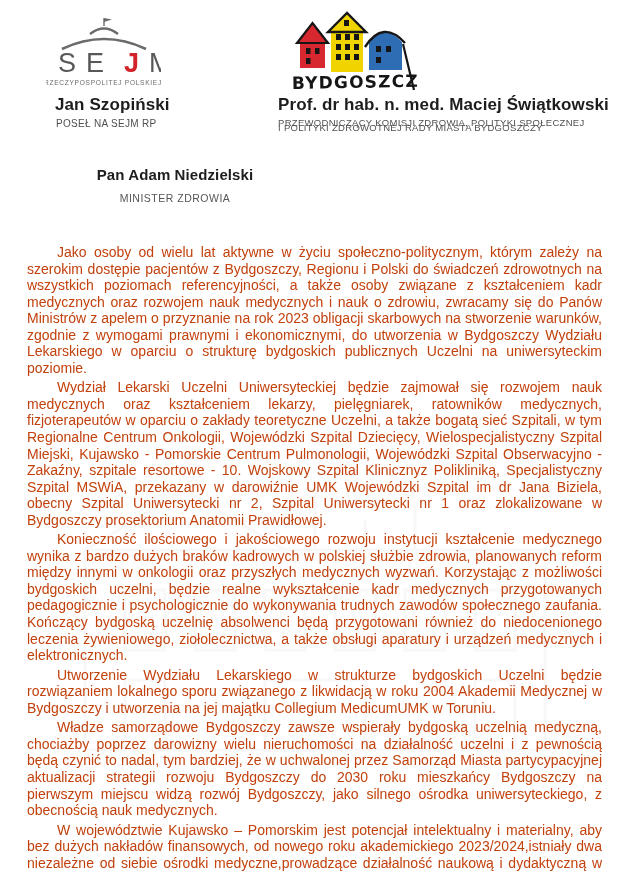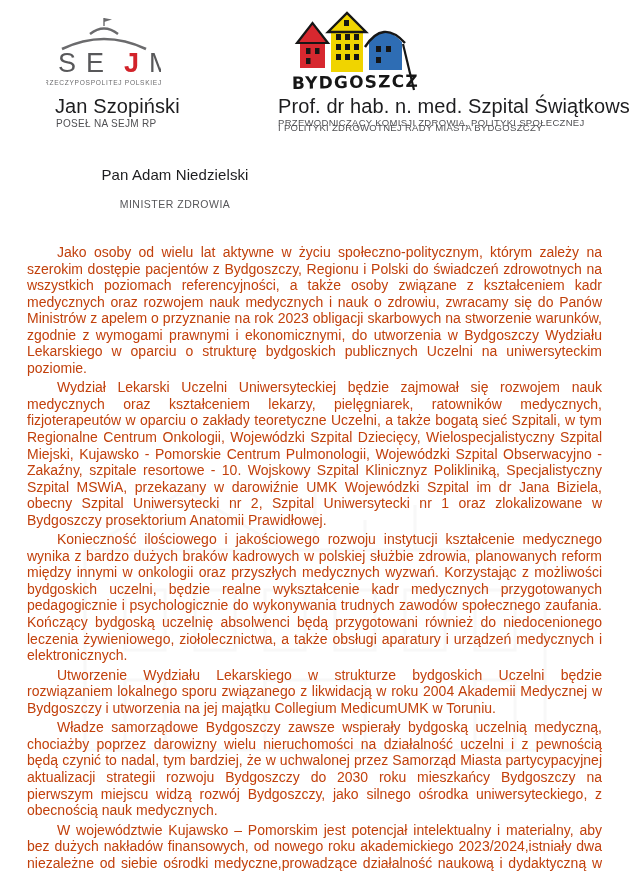--- a/index.html
+++ b/index.html
@@ -12,22 +12,22 @@
     overflow: hidden;
     font-family: "Liberation Sans", sans-serif;
     color: #3e3e3e;
     border-radius: 13px;
   }
   
   .sejm-logo { position: absolute; left: 46px; top: 16px; }
   .byd-logo  { position: absolute; left: 290px; top: 10px; }
   .sender-name {
     position: absolute;
-    font-weight: normal;
-    font-size: 20px;
+    font-weight: bold;
+    font-size: 17px;
     color: #1d1d1f;
     letter-spacing: 0.1px;
     white-space: nowrap;
     text-align: center;
   }
   .sender-name.left  { left: 55px;  top: 95px; }
   .sender-name.right { left: 278px; top: 95px; }
   .sender-role {
     position: absolute;
     font-size: 10px;
@@ -36,27 +36,27 @@
     white-space: nowrap;
   }
   .sender-role.left   { left: 56px;  top: 118px; }
   .sender-role.r1     { left: 278px; top: 117px; font-size: 9.5px; }
   .sender-role.r2     { left: 278px; top: 122px; font-size: 9.5px; }
   
   .recipient { position: absolute; top: 166px; text-align: center; }
   .recipient.left  { left: 55px;  width: 240px; }
   .recipient.right { left: 330px; width: 250px; }
   .recipient-name {
-    font-weight: normal;
+    font-weight: bold;
     font-size: 15px;
     color: #1d1d1f;
     letter-spacing: 0.1px;
   }
   .recipient-role {
-    margin-top: 15px;
+    margin-top: 9px;
     font-size: 10.5px;
     color: #565659;
     letter-spacing: 0.5px;
   }
   
   .letter-body {
     position: absolute;
     left: 27px;
     right: 27px;
     top: 244px;
@@ -145,21 +145,21 @@
       <path d="M75 37 Q 93 9 115 33" stroke="#161616" stroke-width="2.4" fill="none"></path>
       <rect x="86" y="36" width="5" height="6" fill="#161616"></rect>
         <rect x="96" y="36" width="5" height="6" fill="#161616"></rect>
       <rect x="86" y="47" width="5" height="6" fill="#161616"></rect>
     </g>
 
     <line x1="113" y1="34" x2="124" y2="80" stroke="#161616" stroke-width="2.2"></line>
 
     <text x="2" y="79" font-family="DejaVu Sans, sans-serif" font-weight="bold" font-size="17" letter-spacing="1.2" fill="#161616" transform="rotate(-1 2 79)">BYDGOSZCZ</text>
   </svg>
-  <div class="sender-name right">Prof. dr hab. n. med. Szpital Świątkowski</div>
+  <div class="sender-name right">Prof. dr hab. n. med. Maciej Świątkowski</div>
   <div class="sender-role r1">PRZEWODNICZĄCY KOMISJI ZDROWIA, POLITYKI SPOŁECZNEJ</div>
   <div class="sender-role r2">I POLITYKI ZDROWOTNEJ RADY MIASTA BYDGOSZCZY</div>
 
   <div class="recipient left">
     <div class="recipient-name">Pan Adam Niedzielski</div>
     <div class="recipient-role">MINISTER ZDROWIA</div>
   </div>
 
   <main class="letter-body">
     <p>Jako osoby od wielu lat aktywne w życiu społeczno-politycznym, którym zależy na szerokim dostępie pacjentów z Bydgoszczy, Regionu i Polski do świadczeń zdrowotnych na wszystkich poziomach referencyjności, a także osoby związane z kształceniem kadr medycznych oraz rozwojem nauk medycznych i nauk o zdrowiu, zwracamy się do Panów Ministrów z apelem o przyznanie na rok 2023 obligacji skarbowych na stworzenie warunków, zgodnie z wymogami prawnymi i ekonomicznymi, do utworzenia w Bydgoszczy Wydziału Lekarskiego w oparciu o strukturę bydgoskich publicznych Uczelni na uniwersyteckim poziomie.</p>

